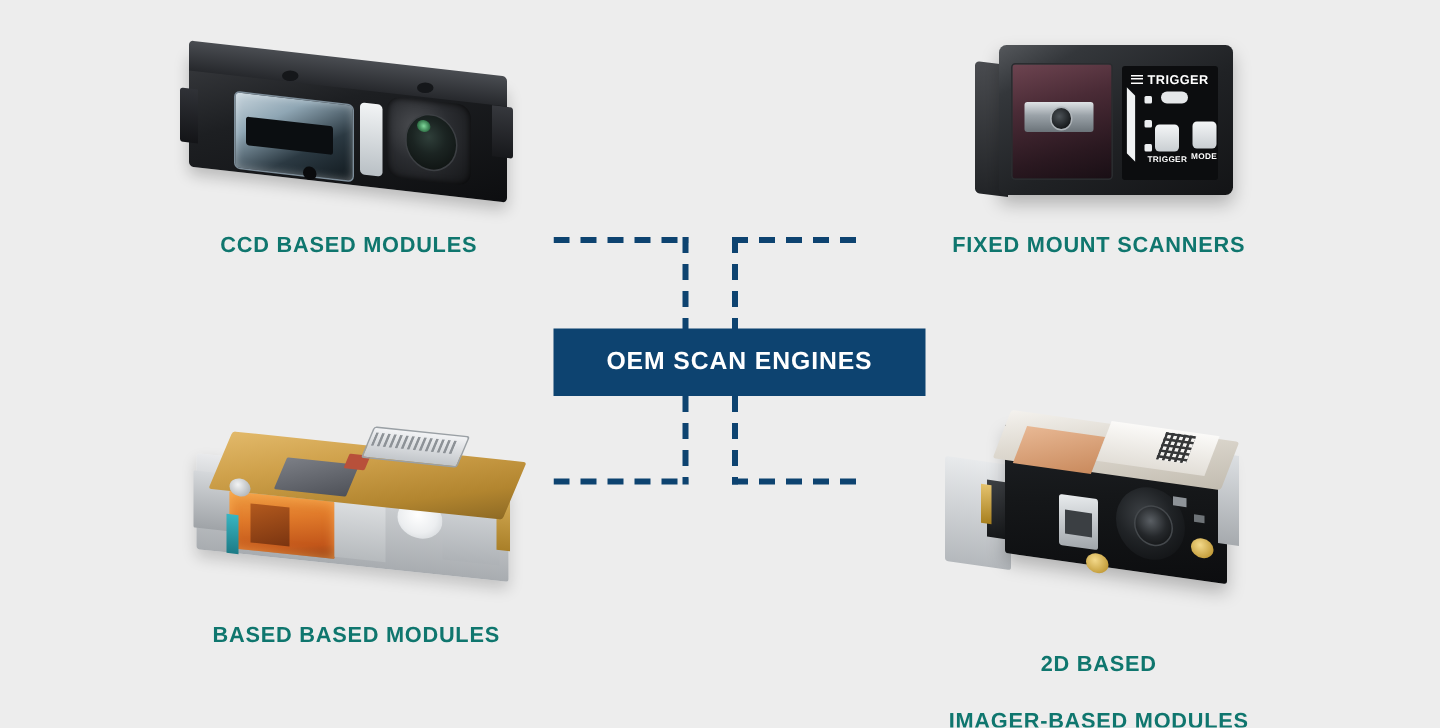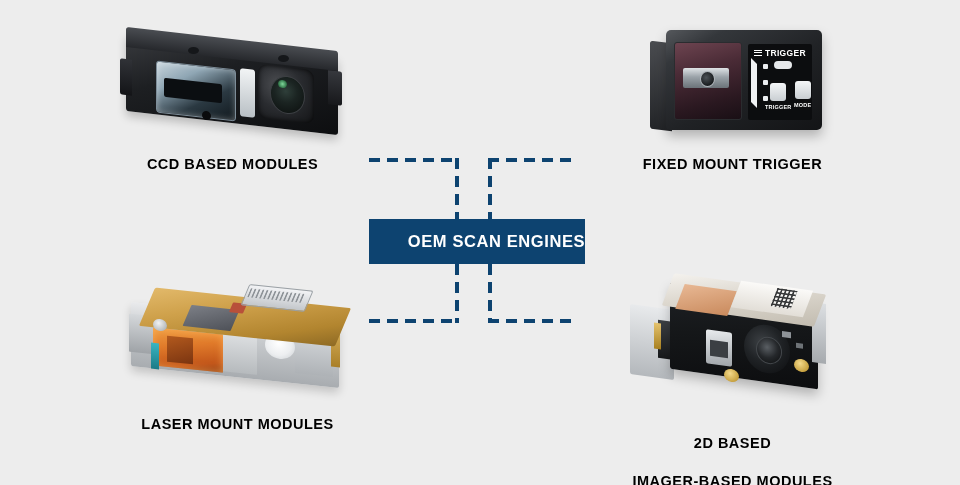--- a/index.html
+++ b/index.html
@@ -18,27 +18,26 @@
     width: 960px;
     height: 485px;
     background: #ededed;
   }
 
   
   .hub-box {
     position: absolute;
     left: 369px;
     top: 219px;
-    width: 177px;
+    width: 248px;
     height: 45px;
     background: #0d4370;
     display: flex;
     align-items: center;
     justify-content: center;
-    padding-left: 39px;
   }
   .hub-label {
     color: #ffffff;
     font-size: 16.5px;
     font-weight: bold;
     letter-spacing: 0.6px;
     white-space: nowrap;
   }
 
   
@@ -54,21 +53,21 @@
   .v-dash {
     width: 4px;
     background-image: linear-gradient(to bottom, #0d4370 0 11px, rgba(0,0,0,0) 11px 18px);
     background-size: 4px 18px;
     background-repeat: repeat-y;
   }
 
   
   .node-label {
     position: absolute;
-    color: #000000;
+    color: #0f766e;
     font-size: 14.5px;
     font-weight: bold;
     letter-spacing: 0.5px;
     text-align: center;
     line-height: 19px;
     white-space: pre-line;
   }
 
   
   .product {
@@ -599,40 +598,40 @@
       <div class="fms-bar-long"></div>
       <div class="fms-dot-sm" style="top:6px;"></div>
       <div class="fms-dot-sm" style="top:22px;"></div>
       <div class="fms-dot-sm" style="top:38px;"></div>
     </div>
     <div class="fms-btn" style="left:120px; top:55px;"></div>
     <div class="fms-btn" style="left:145px; top:53px;"></div>
     <div class="fms-btn-label" style="left:115px; top:76px;">TRIGGER</div>
     <div class="fms-btn-label" style="left:144px; top:74px;">MODE</div>
   </div>
-  <div class="node-label" style="left:600px; top:155px; width:265px;">FIXED MOUNT TRIGGER</div>
+  <div class="node-label" style="left:600px; top:155px; width:265px;">FIXED MOUNT SCANNERS</div>
 
   <div class="product laser-wrap">
     <div class="laser-base"></div>
     <div class="laser-left-post"></div>
     <div class="laser-cavity"></div>
     <div class="laser-cavity-dark"></div>
     <div class="laser-teal"></div>
     <div class="laser-mid-wall"></div>
     <div class="laser-white-lens"></div>
     <div class="laser-right-wall"></div>
     <div class="laser-gold-edge"></div>
     <div class="laser-pcb"></div>
     <div class="laser-pcb-chip"></div>
     <div class="laser-pcb-red"></div>
     <div class="laser-connector"></div>
     <div class="laser-connector-pins"></div>
     <div class="laser-screw"></div>
   </div>
-  <div class="node-label" style="left:105px; top:415px; width:265px;">LASER MOUNT MODULES</div>
+  <div class="node-label" style="left:105px; top:415px; width:265px;">BASED BASED MODULES</div>
 
   <div class="product cmos-wrap">
     <div class="cmos-left"></div>
     <div class="cmos-left-dark"></div>
     <div class="cmos-left-gold"></div>
     <div class="cmos-body"></div>
     <div class="cmos-right-edge"></div>
     <div class="cmos-illum"></div>
     <div class="cmos-illum-dark"></div>
     <div class="cmos-lens-ring"></div>

